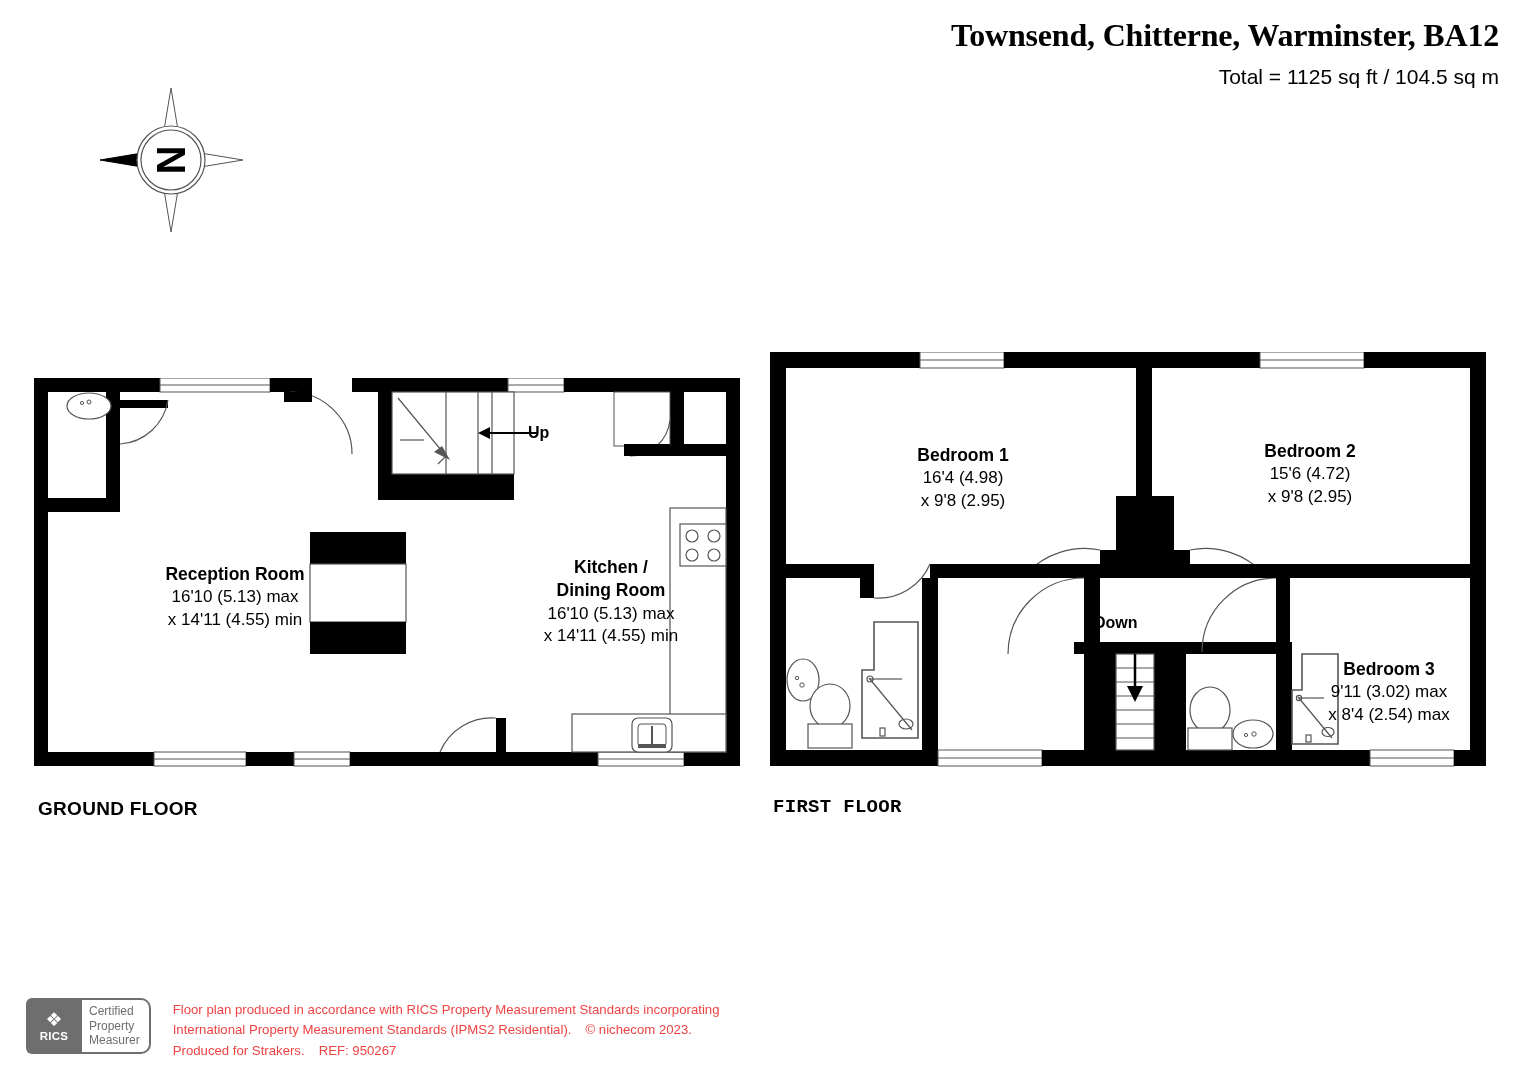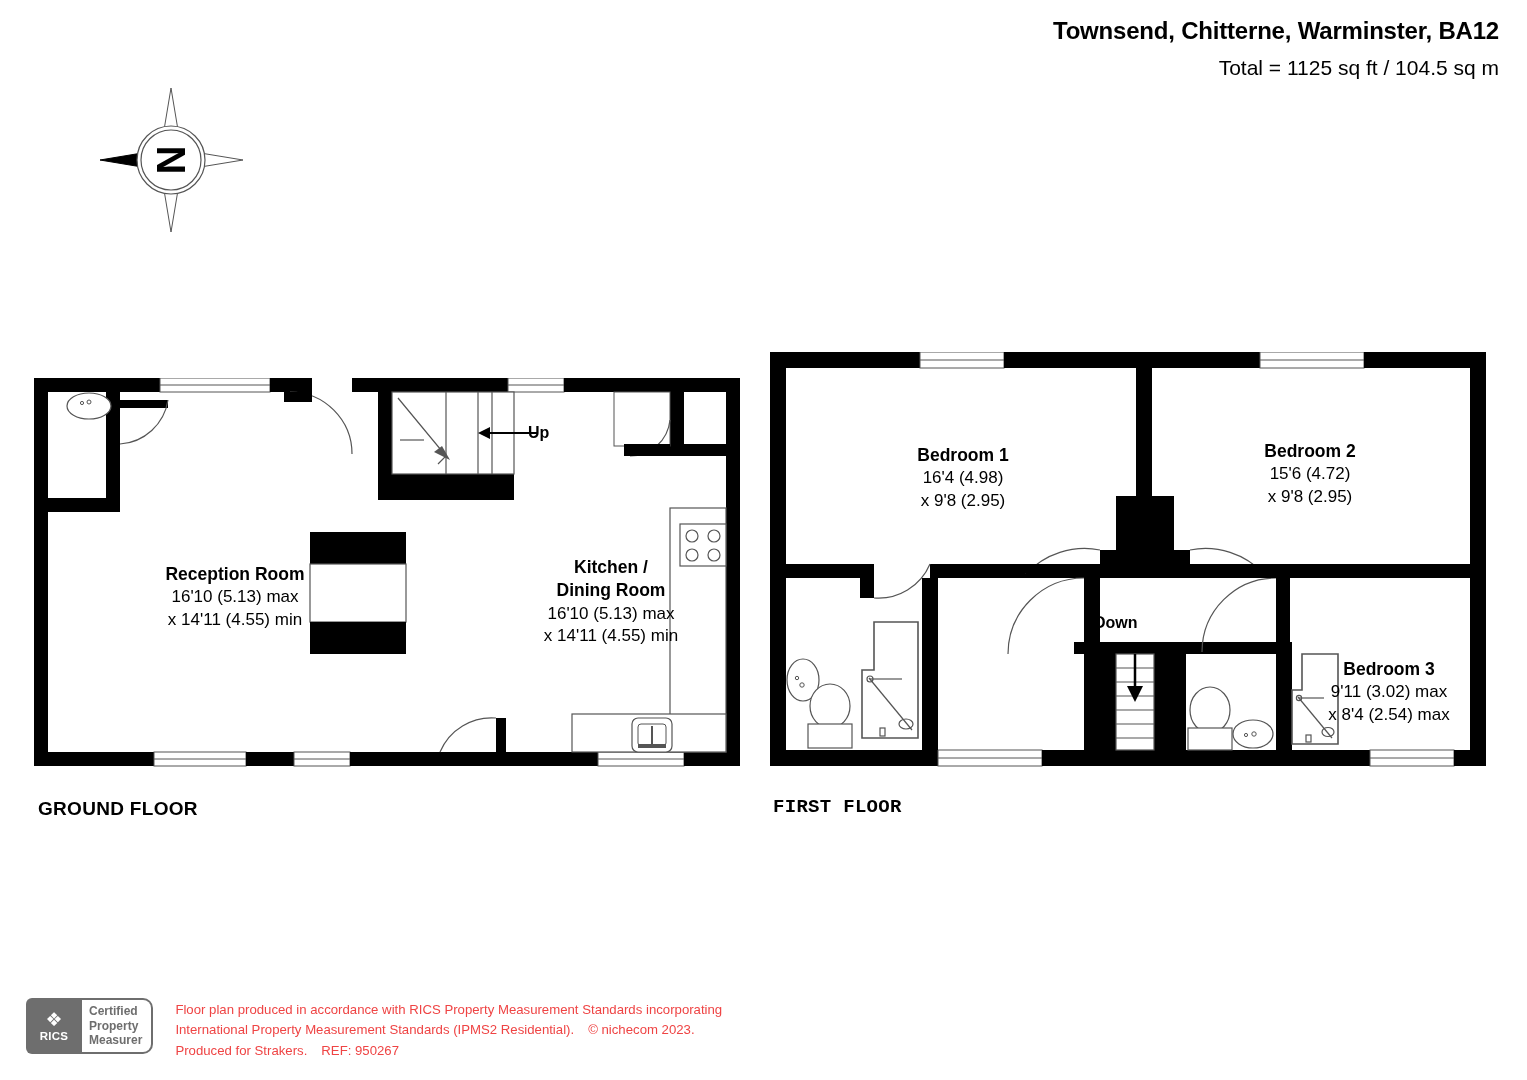--- a/index.html
+++ b/index.html
@@ -17,25 +17,26 @@
   }
 
   
   #header {
     position: absolute;
     right: 28px;
     top: 18px;
     text-align: right;
   }
   #title {
-    font-size: 24px;
+    font-size: 32px;
     font-weight: bold;
     letter-spacing: -0.2px;
     line-height: 1.1;
     white-space: nowrap;
+    font-family: Liberation Serif, serif;
   }
   #subtotal {
     font-size: 21px;
     margin-top: 12px;
     white-space: nowrap;
   }
   #disclaimer {
     font-size: 13.5px;
     margin-top: 10px;
     white-space: nowrap;
@@ -122,21 +123,21 @@
   #rics-cert {
     border: 2px solid #6e6e6e;
     border-left: none;
     border-radius: 0 10px 10px 0;
     padding: 3px 9px 3px 7px;
     display: flex;
     flex-direction: column;
     justify-content: center;
     color: #6e6e6e;
     font-size: 12px;
-    font-weight: bold;
+    font-weight: normal;
     line-height: 1.22;
   }
   #footer-text {
     margin-left: 22px;
     color: #ef4444;
     font-size: 13.2px;
     line-height: 1.55;
     padding-top: 2px;
   }
   #footer-text .ftline { white-space: nowrap; }

